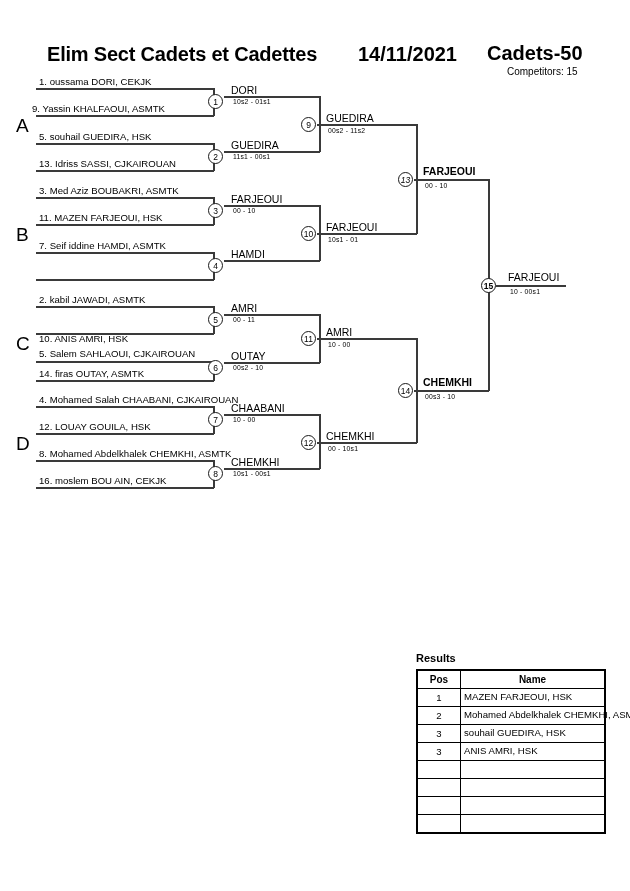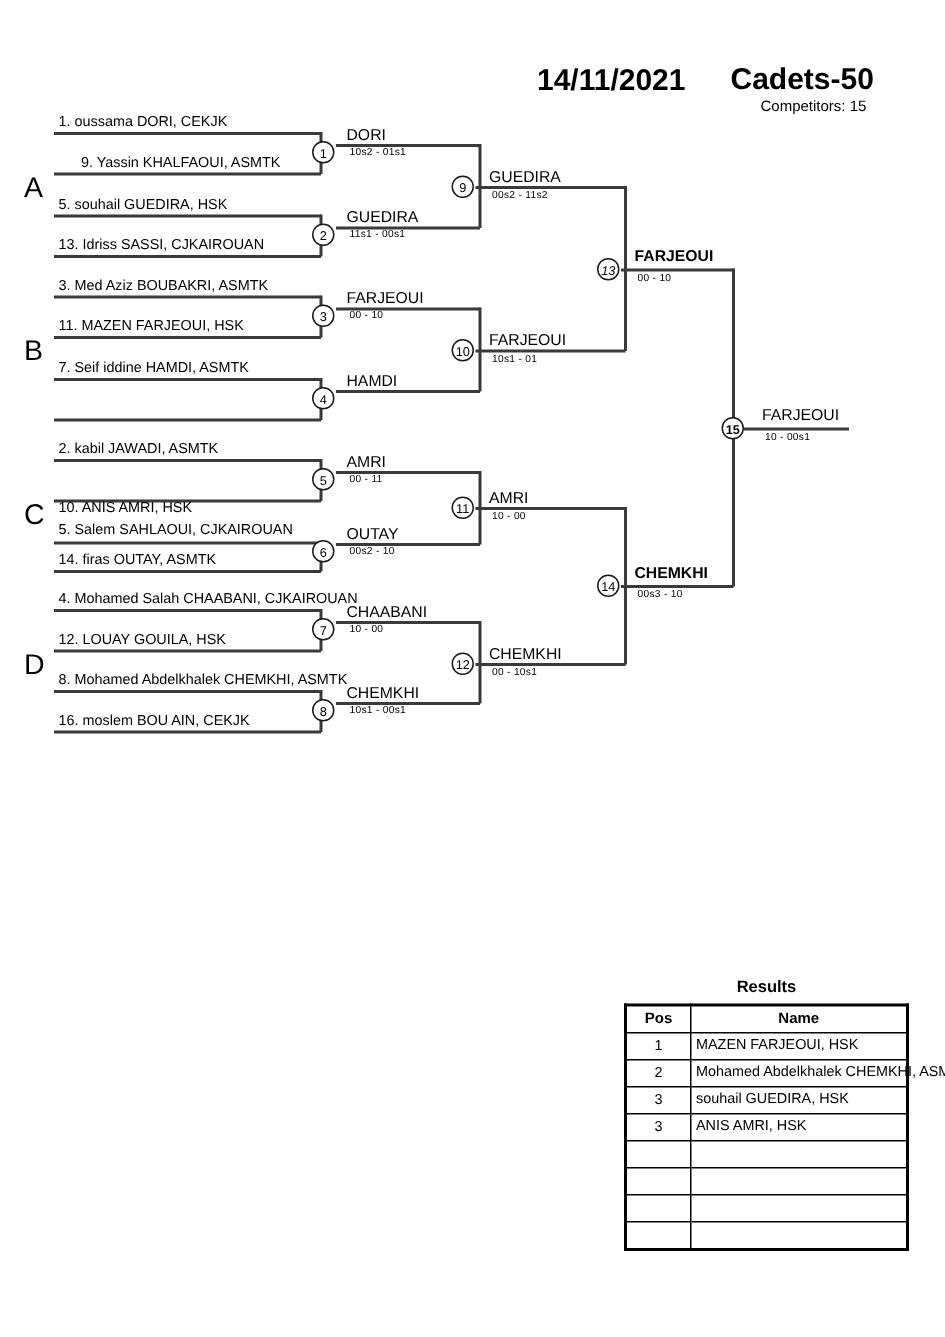--- a/index.html
+++ b/index.html
@@ -43,40 +43,41 @@
     font-size:8.5px;line-height:15px;text-align:center;
     box-sizing:border-box;
   }
   .poolletter{
     position:absolute;font-size:19px;line-height:19px;
   }
 
   
   #results-wrap{position:absolute;left:416px;top:652px;width:190px;}
   #results-title{
-    text-align:center;font-size:11px;font-weight:bold;margin-bottom:5px;
+    font-size:11px;font-weight:bold;margin-bottom:5px;
   }
   table.results{
     border-collapse:collapse;width:190px;
     border:2px solid #000;table-layout:fixed;
   }
   table.results th,table.results td{
     border:1px solid #000;height:17px;font-size:9.6px;
     padding:0 3px;overflow:visible;white-space:nowrap;
   }
   table.results th{font-weight:bold;text-align:center;font-size:10px;}
   table.results td.pos{width:36px;text-align:center;}
   table.results td.nm{text-align:left;position:relative;}
   table.results td.nm span{position:absolute;left:3px;top:2px;}
 </style>
 </head>
 <body>
 
 <div id="root">
 
+  <div class="title" id="event-title">Elim Sect Cadets et Cadettes</div>
   <div class="title" id="event-date">14/11/2021</div>
   <div class="title" id="category-title">Cadets-50</div>
   <div id="competitors">Competitors: 15</div>
 
   <div class="poolletter" style="left:16px;top:116px;">A</div>
   <div class="poolletter" style="left:16px;top:225px;">B</div>
   <div class="poolletter" style="left:16px;top:334px;">C</div>
   <div class="poolletter" style="left:16px;top:434px;">D</div>
 
   <div class="seg hline" style="left:36px;top:88px;width:178px;"></div>
@@ -105,21 +106,21 @@
 
   <div class="seg hline" style="left:36px;top:406px;width:178px;"></div>
   <div class="seg hline" style="left:36px;top:433px;width:178px;"></div>
   <div class="seg vline" style="left:213px;top:406px;height:28px;"></div>
 
   <div class="seg hline" style="left:36px;top:460px;width:178px;"></div>
   <div class="seg hline" style="left:36px;top:487px;width:178px;"></div>
   <div class="seg vline" style="left:213px;top:460px;height:28px;"></div>
 
   <div class="player" style="left:39px;top:76px;">1. oussama DORI, CEKJK</div>
-  <div class="player" style="left:54px;top:103px;">9. Yassin KHALFAOUI, ASMTK</div>
+  <div class="player" style="left:32px;top:103px;">9. Yassin KHALFAOUI, ASMTK</div>
   <div class="player" style="left:39px;top:131px;">5. souhail GUEDIRA, HSK</div>
   <div class="player" style="left:39px;top:158px;">13. Idriss SASSI, CJKAIROUAN</div>
   <div class="player" style="left:39px;top:185px;">3. Med Aziz BOUBAKRI, ASMTK</div>
   <div class="player" style="left:39px;top:212px;">11. MAZEN FARJEOUI, HSK</div>
   <div class="player" style="left:39px;top:240px;">7. Seif iddine HAMDI, ASMTK</div>
   <div class="player" style="left:39px;top:267px;"></div>
   <div class="player" style="left:39px;top:294px;text-align:center;">2. kabil JAWADI, ASMTK</div>
   <div class="player" style="left:39px;top:321px;margin-top:12px;">10. ANIS AMRI, HSK</div>
   <div class="player" style="left:39px;top:348px;">5. Salem SAHLAOUI, CJKAIROUAN</div>
   <div class="player" style="left:39px;top:368px;">14. firas OUTAY, ASMTK</div>

